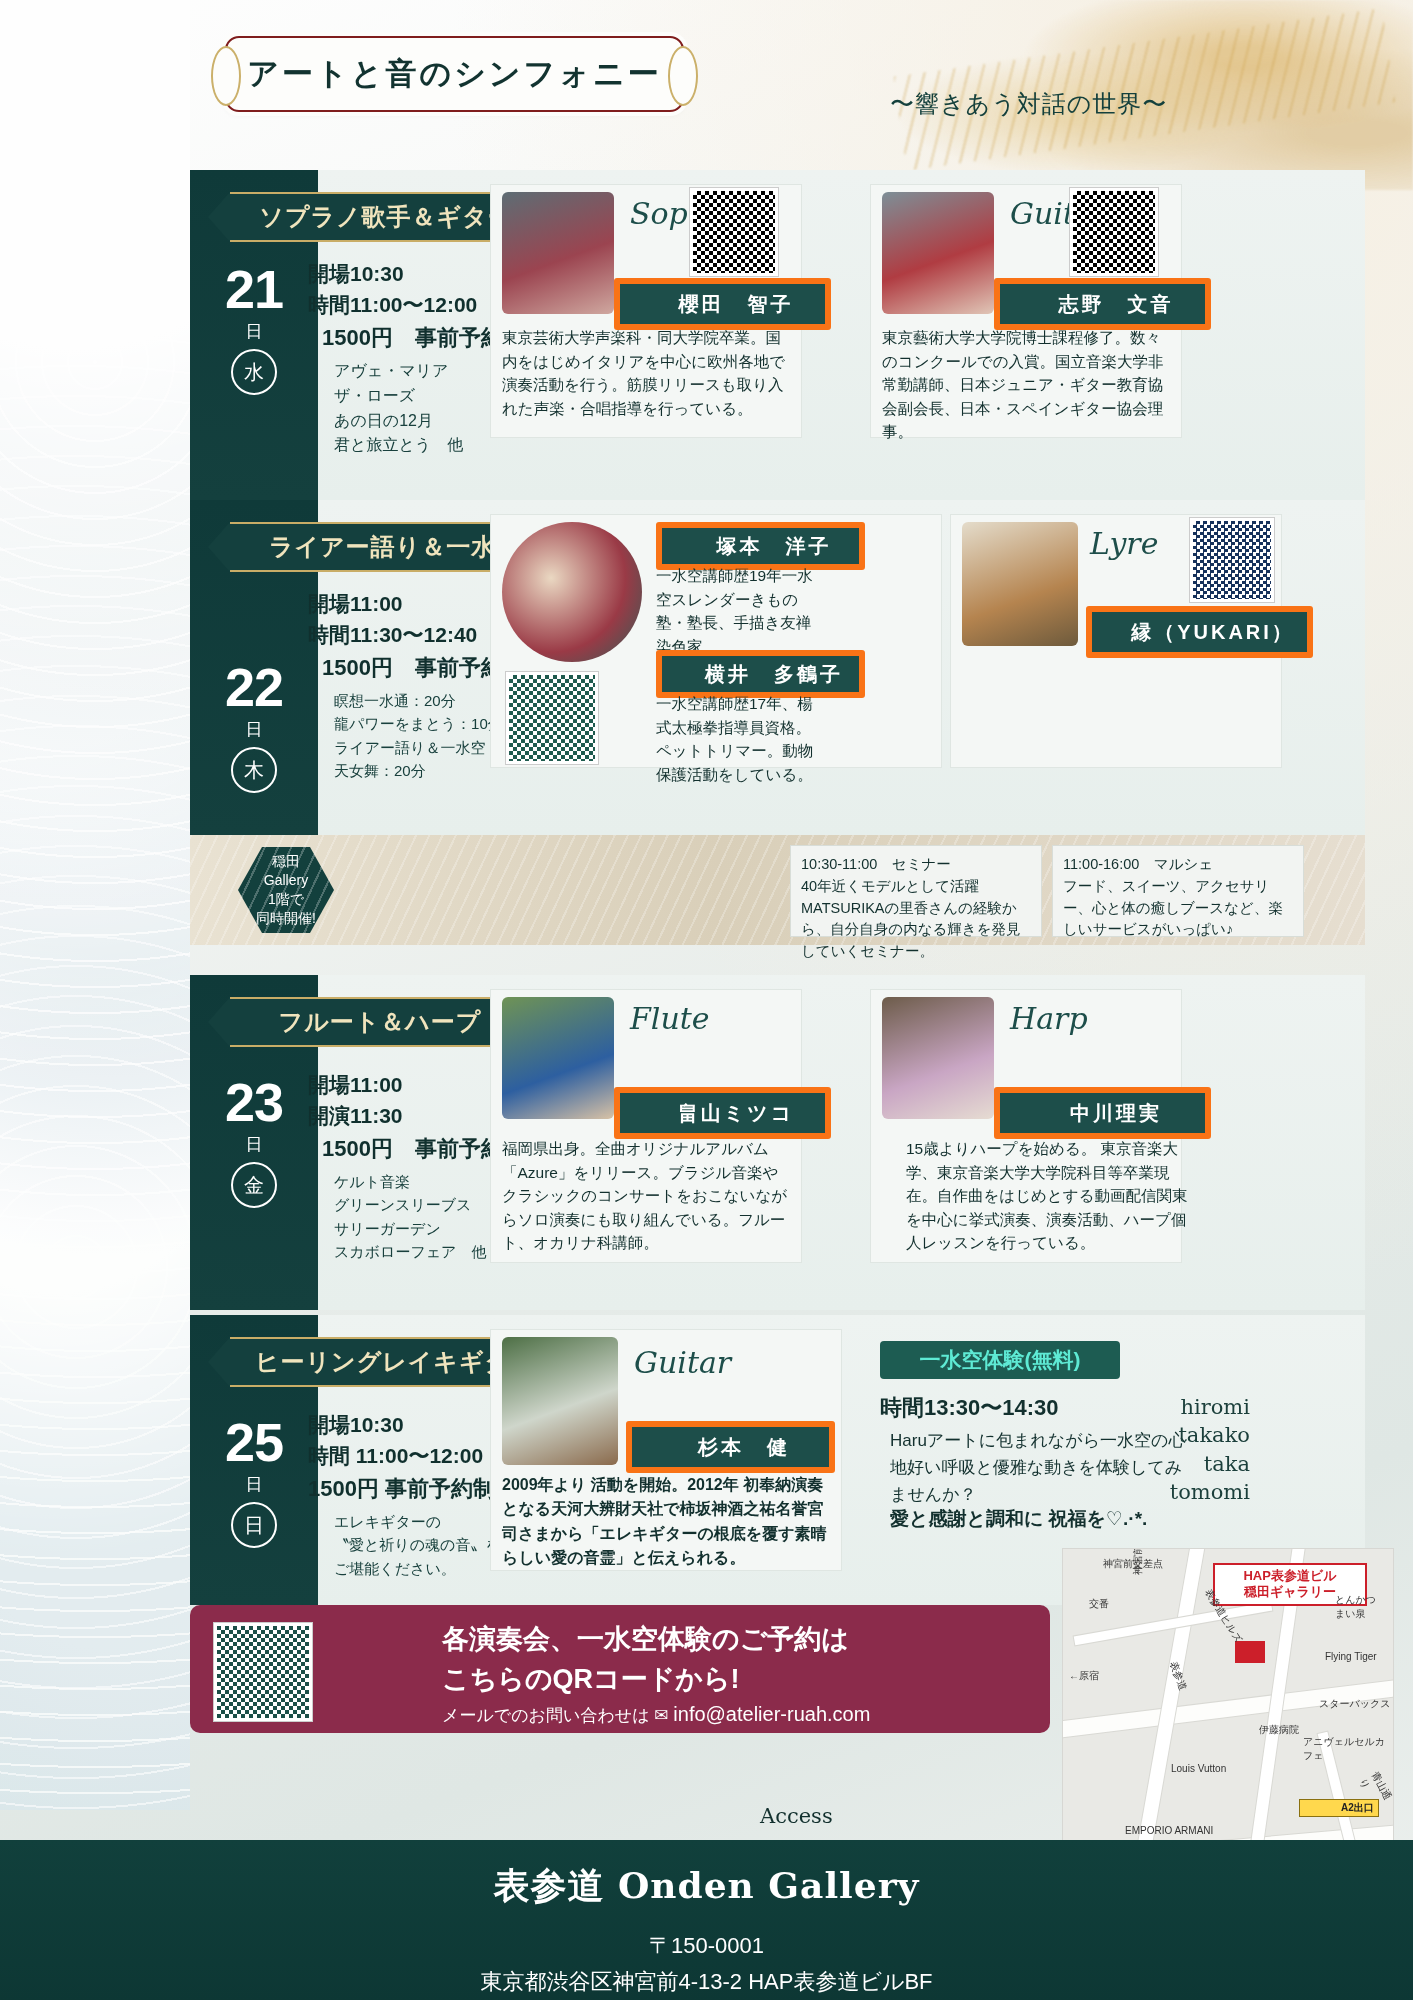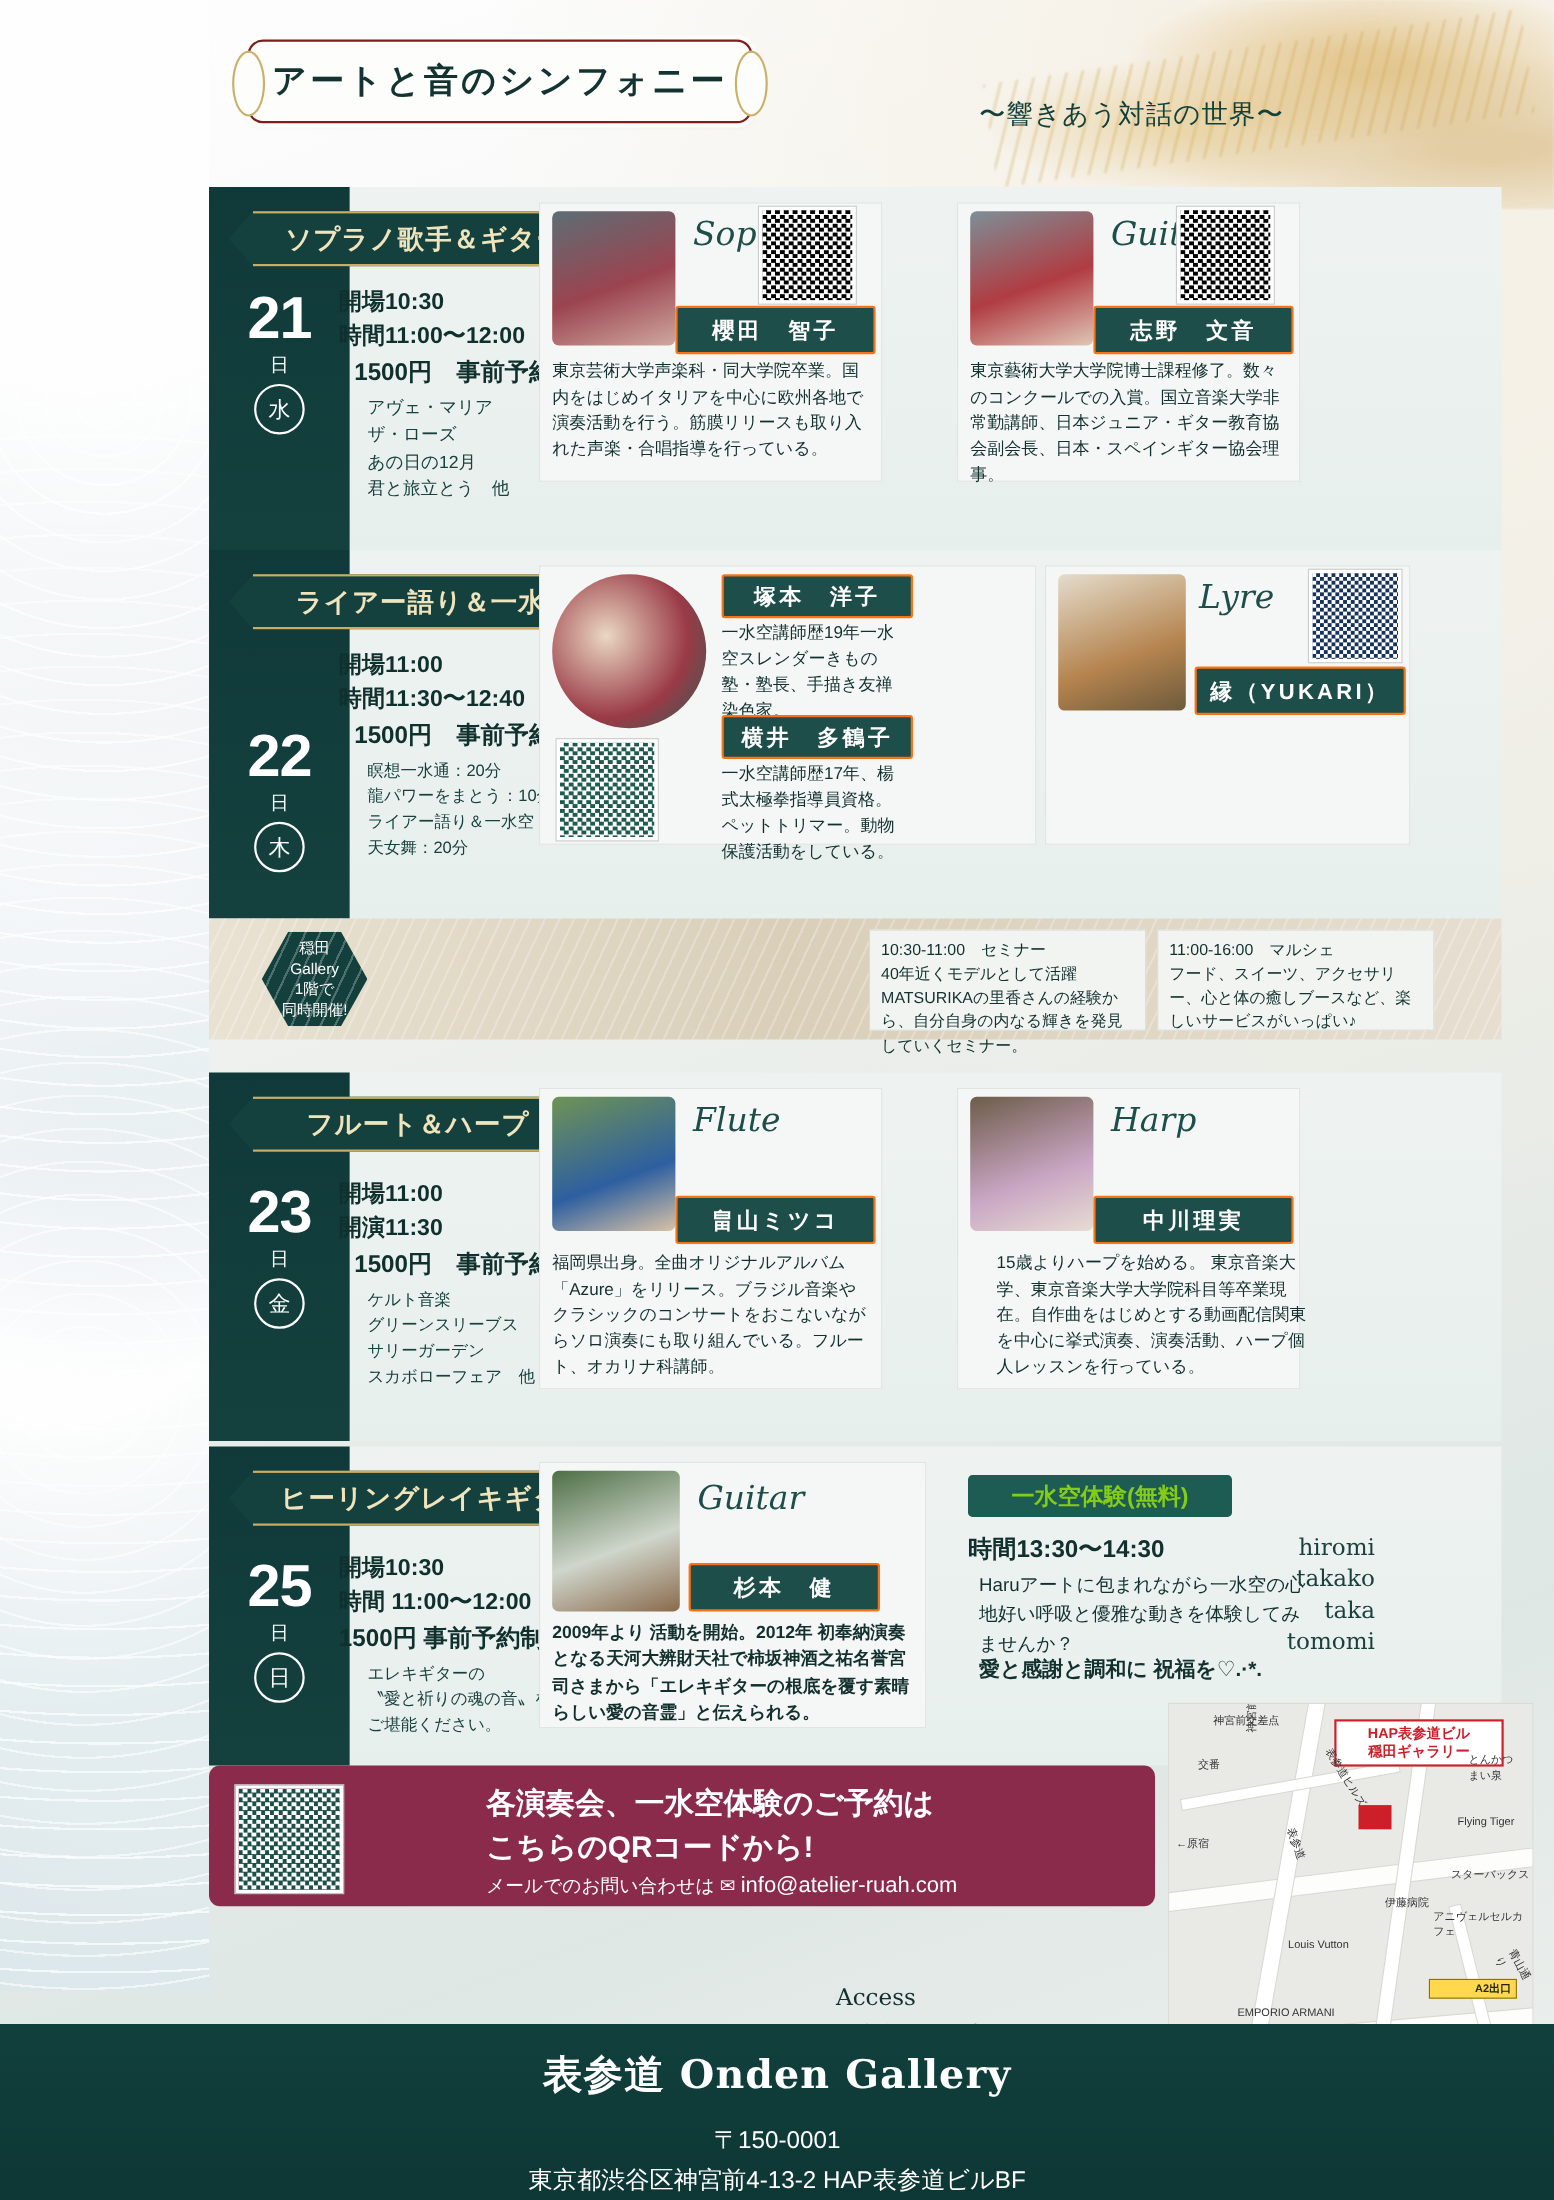--- a/index.html
+++ b/index.html
@@ -106,23 +106,23 @@
 
   .card{
     position:absolute;background:#f4f7f5;border:1px solid #dfe6e2;
   }
   .photo{
     position:absolute;border-radius:6px;overflow:hidden;
     background:#b9c6cb;
   }
   .photo.round{border-radius:50%;}
   .namebar{
-    position:absolute;background:#1d4e4a;color:#fff;border:2px solid #f97316;
+    position:absolute;background:#1d4e4a;color:#fff;border:6px solid #f97316;
     display:flex;align-items:center;justify-content:center;
-    font-size:20px;font-weight:700;letter-spacing:3px;border-radius:3px;
+    font-size:20px;font-weight:700;letter-spacing:3px;border-radius:3px;padding-left:27px;
   }
   .script{
     position:absolute;font-family:"DejaVu Serif","Liberation Serif",serif;
     font-style:italic;font-size:30px;color:#1d4e4a;
   }
   .bio{position:absolute;font-size:15.5px;line-height:1.52;color:#12302e;}
   .qr{
     position:absolute;background:
       repeating-conic-gradient(#000 0 25%, #fff 0 50%) 0 0/8px 8px;
     border:3px solid #fff;outline:1px solid #ccc;
@@ -151,21 +151,21 @@
   .marche-title .t1{font-size:14px;letter-spacing:6px;}
   .marche-title .t2{font-size:30px;font-weight:700;letter-spacing:2px;}
   .marche-title .t3{font-size:24px;font-weight:700;}
   .mbox{
     position:absolute;background:#f2f4f2;border:1px solid #d8ddd8;
     font-size:14.5px;line-height:1.5;padding:8px 10px;color:#12302e;z-index:2;
   }
 
   
   .greenpill{
-    position:absolute;background:#1d5c52;color:#84cc16;border-radius:4px;
+    position:absolute;background:#1d5c52;color:#5eead4;border-radius:4px;
     font-size:21px;font-weight:700;display:flex;align-items:center;justify-content:center;
   }
   .namelist{position:absolute;text-align:right;font-size:21px;line-height:1.35;color:#1b3f3b;
     font-family:"DejaVu Serif","Liberation Serif",serif;}
 
   
   .resv{
     position:absolute;left:190px;top:1605px;width:860px;height:128px;
     background:#8b2b4b;border-radius:10px;color:#fff;
   }

